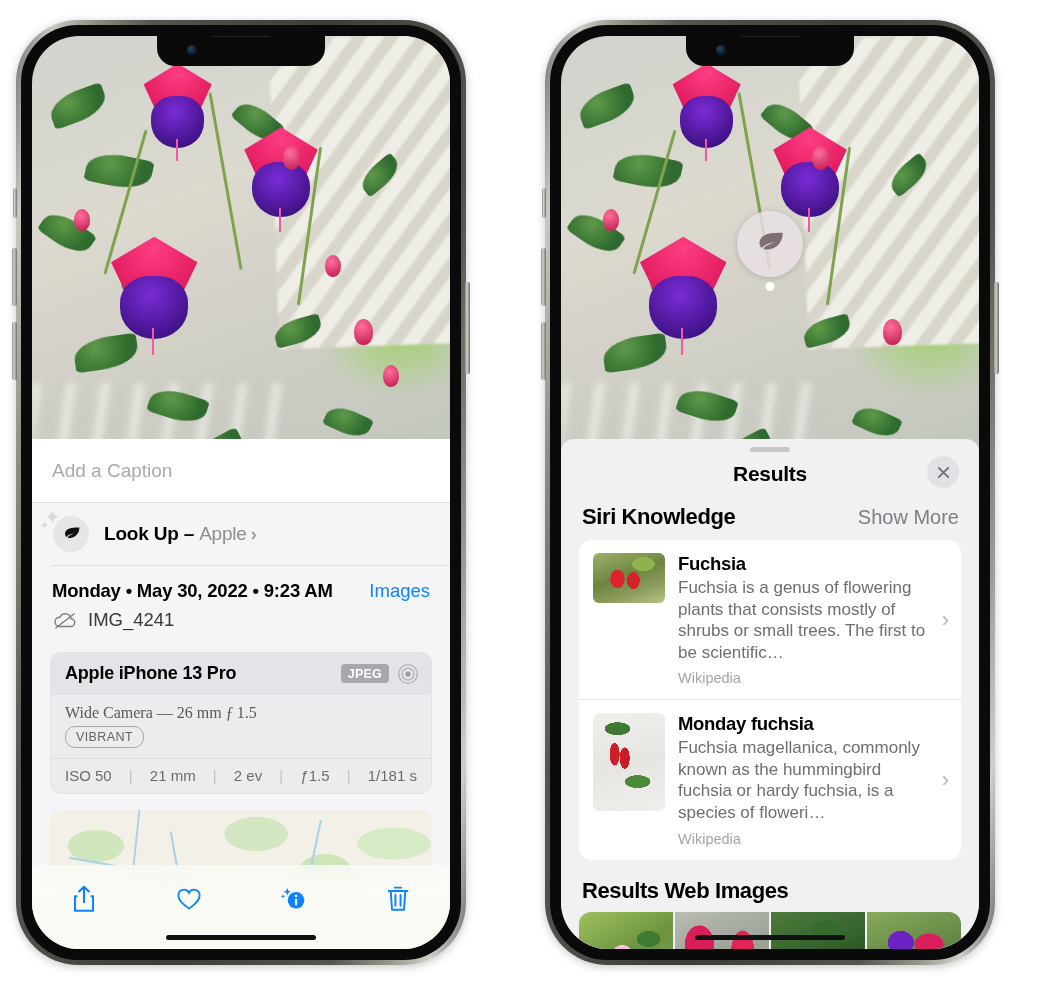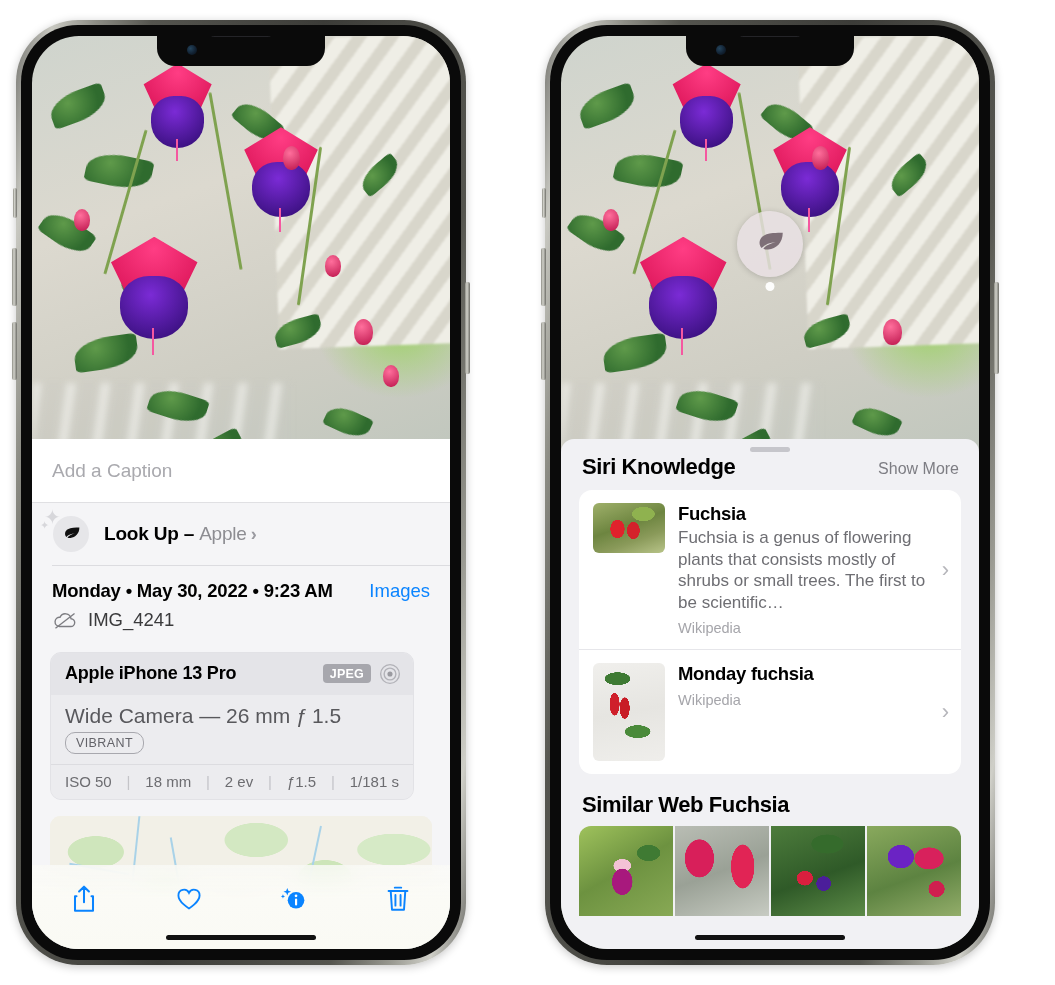--- a/index.html
+++ b/index.html
@@ -170,39 +170,39 @@
 
   .date-block { padding: 14px 20px 4px 20px; }
   .date-line { display: flex; align-items: center; justify-content: space-between; }
   .date-text { font-size: 18.5px; color: #000; font-weight: 700; letter-spacing: -.2px; }
   .adjust-link { font-size: 18.5px; color: #0a84ff; cursor: pointer; }
   .filename-line { display: flex; align-items: center; gap: 10px; margin-top: 7px; }
   .filename-line svg { width: 26px; height: 20px; }
   .filename-text { font-size: 18.5px; color: #3a3a3c; }
 
   .exif-card {
-    margin: 17px 36px 0 18px;
+    margin: 17px 18px 0 18px;
     border-radius: 11px; overflow: hidden;
     background: #ececef;
     border: .5px solid #e2e2e6;
   }
   .exif-head {
     display: flex; align-items: center; justify-content: space-between;
     padding: 10px 12px 10px 14px;
     background: #e4e4e8;
   }
   .exif-device { font-size: 18px; font-weight: 700; color: #000; letter-spacing: -.2px; }
   .exif-head-right { display: flex; align-items: center; gap: 8px; }
   .badge-fmt {
     background: #a7a7ad; color: #fff; font-size: 12.5px; font-weight: 700;
     padding: 2.5px 7px; border-radius: 4px; letter-spacing: .2px;
   }
   .lens-ico { width: 22px; height: 22px; }
   .exif-body { padding: 9px 14px 10px 14px; background:#ececef; }
-  .exif-lens { font-size: 21px; color: #58585c; }
+  .exif-lens { font-size: 16px; color: #58585c; font-family: Liberation Serif, serif; }
   .exif-res-row { display: flex; align-items: center; justify-content: space-between; margin-top: 4px; }
   .exif-res { font-size: 17.5px; color: #58585c; }
   .badge-vibrant {
     border: 1px solid #a8a8ae; color: #636369; font-size: 12.5px;
     padding: 3px 10px; border-radius: 10px; letter-spacing: .4px;
   }
   .exif-foot {
     display: flex; align-items: center; justify-content: space-between;
     padding: 8px 14px 9px 14px;
     border-top: .5px solid #dcdce0;
@@ -271,21 +271,21 @@
     display: flex; align-items: center; justify-content: center;
     cursor: pointer;
   }
   .close-btn svg { width: 15px; height: 15px; }
 
   .section-head {
     display: flex; align-items: baseline; justify-content: space-between;
     padding: 2px 20px 10px 21px;
   }
   .section-title { font-size: 22px; font-weight: 700; color: #000; letter-spacing: -.4px; }
-  .show-more { font-size: 16px; color: #7d7d83; cursor: pointer; }
+  .show-more { font-size: 20px; color: #7d7d83; cursor: pointer; }
 
   .knowledge-card {
     margin: 0 18px; background: #fff; border-radius: 13px; overflow: hidden;
   }
   .k-row { display: flex; gap: 13px; padding: 13px 12px 13px 14px; align-items: flex-start; cursor: pointer; }
   .k-row + .k-row { border-top: .5px solid #e6e6ea; }
   .k-thumb { flex: 0 0 auto; border-radius: 6px; overflow: hidden; }
   .k-thumb-1 { width: 72px; height: 50px;
     background:
       radial-gradient(10px 13px at 34% 52%, #e0222c 70%, transparent 72%),
@@ -463,21 +463,21 @@
             </div>
             <div class="exif-body">
               <div class="exif-lens">Wide Camera — 26 mm ƒ 1.5</div>
               <div class="exif-res-row">
                 <div class="badge-vibrant">VIBRANT</div>
               </div>
             </div>
             <div class="exif-foot">
               <span class="v">ISO 50</span>
               <span class="sep">|</span>
-              <span class="v">18 mm</span>
+              <span class="v">21 mm</span>
               <span class="sep">|</span>
               <span class="v">2 ev</span>
               <span class="sep">|</span>
               <span class="v">ƒ1.5</span>
               <span class="sep">|</span>
               <span class="v">1/181 s</span>
             </div>
           </div>
 
           <div class="map-card">
@@ -597,48 +597,57 @@
           <div class="lookup-badge" style="left:50%;top:175px;transform:translateX(-50%);">
             <svg viewBox="0 0 24 24">
               <path fill="#7e6f77" d="M21 4c0 7-4.6 11.4-10.2 11.9-1.3.1-2.5-.1-3.5-.6C9 13.2 12.4 11.5 16 10.8c-4.2.1-7.7 1.6-9.9 4.1-1.3-1.5-1.8-3.4-1.3-5.2C5.6 6.6 9.3 4.6 14 4.3 16.6 4.1 19 4 21 4z"></path>
             </svg>
           </div>
         </div>
 
         <div class="sheet-right">
           <div class="grabber"></div>
 
+          <div class="results-head">
+            <div class="results-title">Results</div>
+            <div class="close-btn">
+              <svg viewBox="0 0 16 16">
+                <path stroke="#6e6e73" stroke-width="1.9" stroke-linecap="round" d="M3 3 L13 13 M13 3 L3 13"></path>
+              </svg>
+            </div>
+          </div>
 
           <div class="section-head">
             <div class="section-title">Siri Knowledge</div>
             <div class="show-more">Show More</div>
           </div>
 
           <div class="knowledge-card">
             <div class="k-row">
               <div class="k-thumb k-thumb-1"></div>
               <div class="k-text">
                 <div class="k-title">Fuchsia</div>
                 <div class="k-desc">Fuchsia is a genus of flowering plants that consists mostly of shrubs or small trees. The first to be scientific…</div>
                 <div class="k-src">Wikipedia</div>
               </div>
               <div class="k-chev">›</div>
             </div>
             <div class="k-row">
               <div class="k-thumb k-thumb-2"></div>
               <div class="k-text">
                 <div class="k-title">Monday fuchsia</div>
+                <div class="k-desc">Fuchsia magellanica, commonly known as the hummingbird fuchsia or hardy fuchsia, is a species of floweri…</div>
                 <div class="k-src">Wikipedia</div>
               </div>
               <div class="k-chev">›</div>
             </div>
           </div>
 
           <div class="section-head section-head-2">
-            <div class="section-title">Similar Web Fuchsia</div>
+            <div class="section-title">Results Web Images</div>
           </div>
 
           <div class="web-strip">
             <div class="web-thumb wt1"></div>
             <div class="web-thumb wt2"></div>
             <div class="web-thumb wt3"></div>
             <div class="web-thumb wt4"></div>
           </div>
         </div>
 

